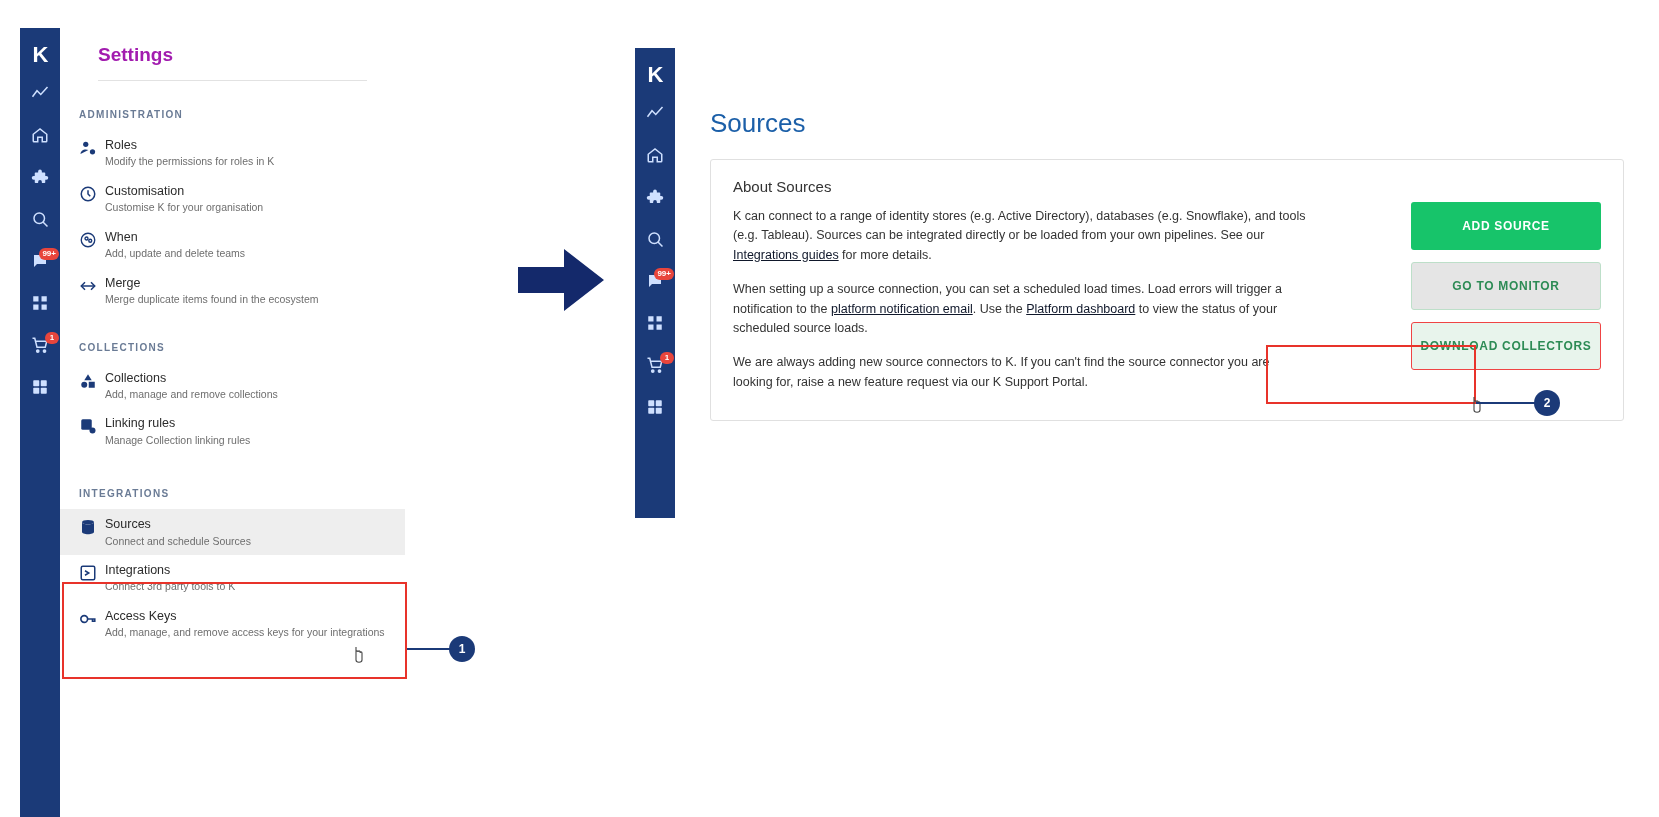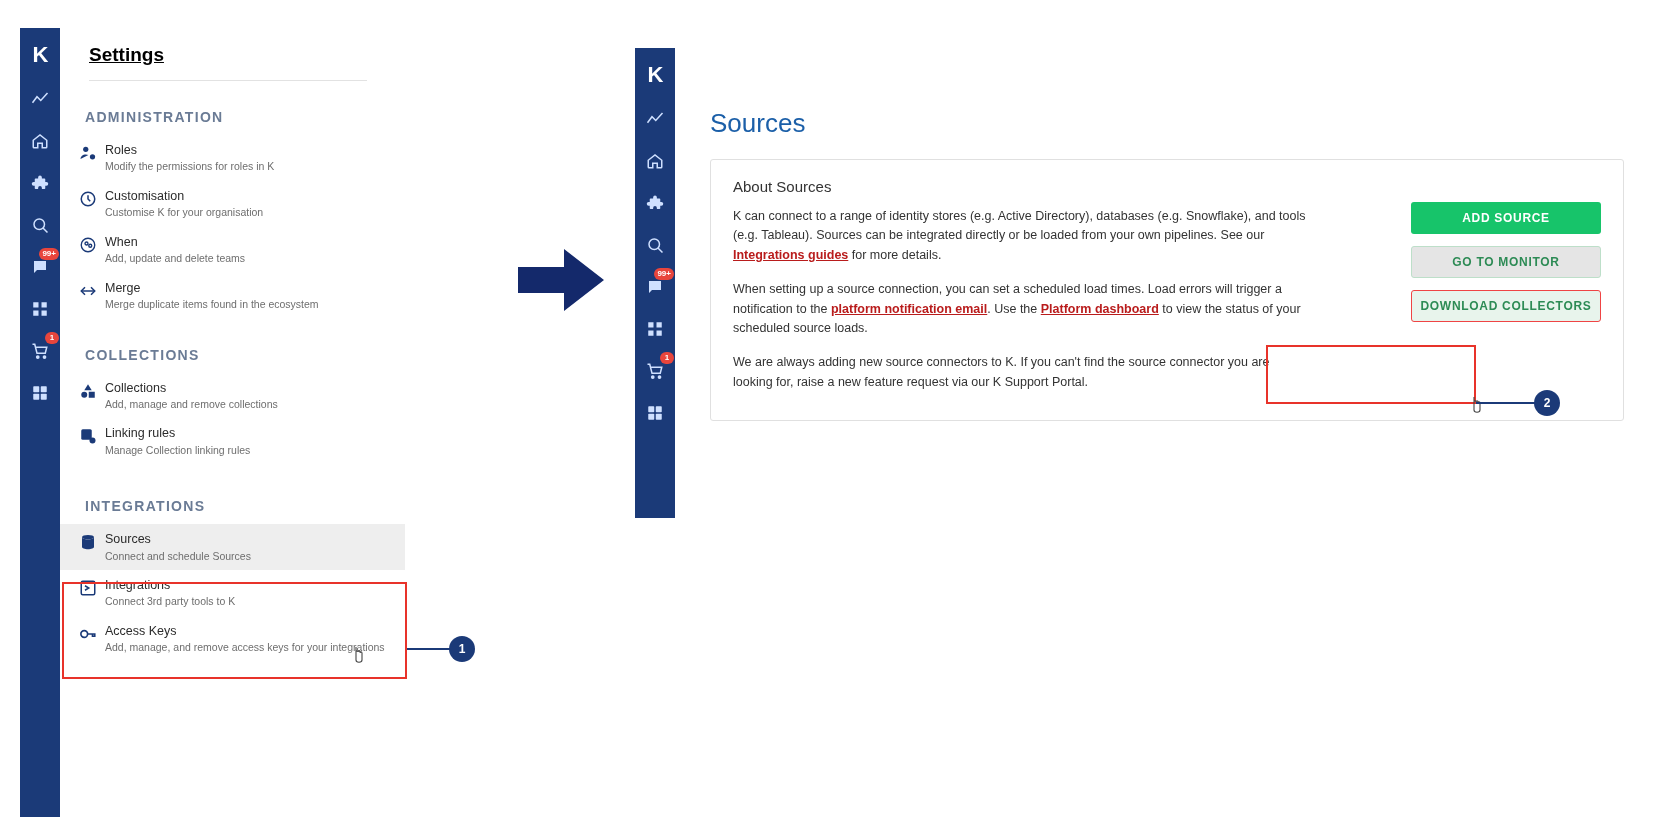--- a/index.html
+++ b/index.html
@@ -30,21 +30,21 @@
     font-weight: bold;
     margin-top: 16px;
     margin-bottom: 18px;
     letter-spacing: -1px;
     line-height: 1;
   }
   .rail-icon {
     position: relative;
     width: 30px; height: 30px;
     margin-bottom: 12px;
-    display: flex; align-items: center; justify-content: center;
+    display: flex; justify-content: center;
     color: #cfe0ff;
   }
   .rail-icon svg { display: block; }
   .badge {
     position: absolute;
     top: -4px; right: -4px;
     background: #e8453c;
     color: #fff;
     font-size: 8px;
     line-height: 1;
@@ -57,33 +57,32 @@
 
   
   .settings-panel {
     position: absolute;
     left: 60px; top: 28px;
     width: 345px; height: 789px;
     background: #fff;
   }
   .settings-title {
     font-size: 19px;
-    color: #000000;
+    color: #a21caf;
     padding: 16px 0 14px 19px;
     border-bottom: 1px solid #e2e2e2;
-    margin: 0 19px 0 10px;
+    margin: 0 19px 0 19px;
     padding-left: 0;
-    text-decoration: underline;
   }
   .section-head {
-    font-size: 14px;
+    font-size: 10px;
     letter-spacing: 1.3px;
     color: #6a7b95;
     font-weight: bold;
-    padding: 0 0 0 25px;
+    padding: 0 0 0 19px;
     margin-top: 28px;
     margin-bottom: 10px;
   }
   .menu-item {
     display: flex;
     align-items: flex-start;
     padding: 7px 10px 7px 19px;
     position: relative;
   }
   .menu-item.selected { background: #eeeeee; }
@@ -152,30 +151,30 @@
     margin: 20px 35px 0 35px;
     border: 1px solid #e0e0e0;
     border-radius: 3px;
     padding: 18px 22px 8px 22px;
     position: relative;
     min-height: 262px;
   }
   .about-title { font-size: 15px; color: #333; margin: 0 0 12px 0; font-weight: normal; }
   .about-body { width: 575px; }
   .about-body p { font-size: 12.5px; color: #333; line-height: 1.55; margin: 0 0 15px 0; }
-  .about-body a { color: #b91c1c; text-decoration: underline; font-weight: bold; }
+  .about-body a { color: #0f172a; text-decoration: underline; }
 
   .btn-col {
     position: absolute;
     right: 22px; top: 42px;
     width: 190px;
     display: flex; flex-direction: column; gap: 12px;
   }
   .btn {
-    height: 32px;
+    height: 48px;
     border-radius: 3px;
     font-size: 12px;
     letter-spacing: 0.7px;
     display: flex; align-items: center; justify-content: center;
     font-weight: bold;
     cursor: pointer;
     border: 1px solid transparent;
   }
   .btn-primary { background: #17c46a; color: #fff; }
   .btn-outline { background: #e5e5e5; color: #2d8b55; border: 1px solid #bddfc9; }

